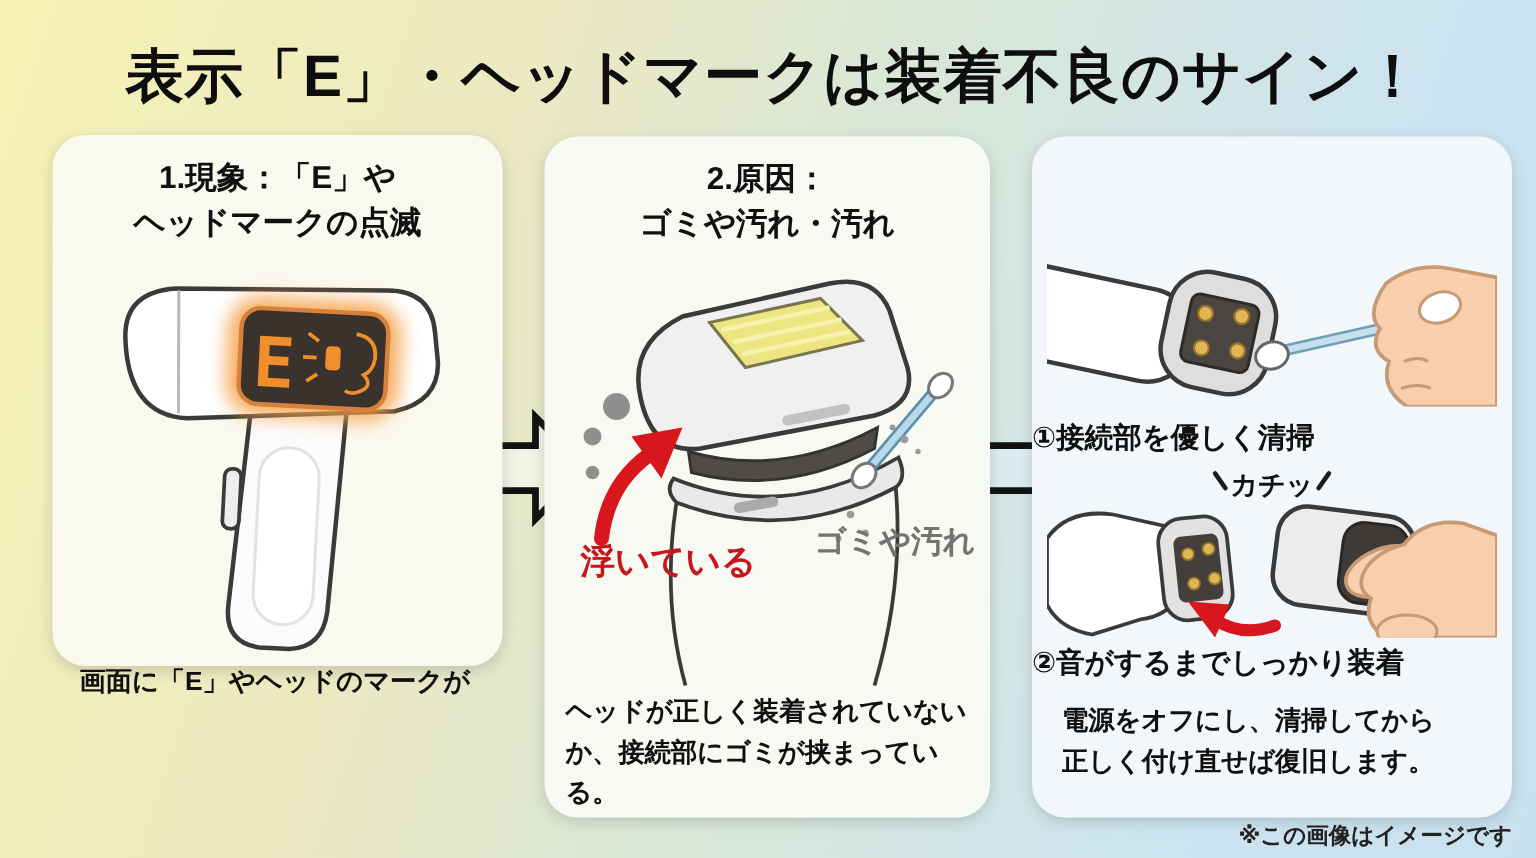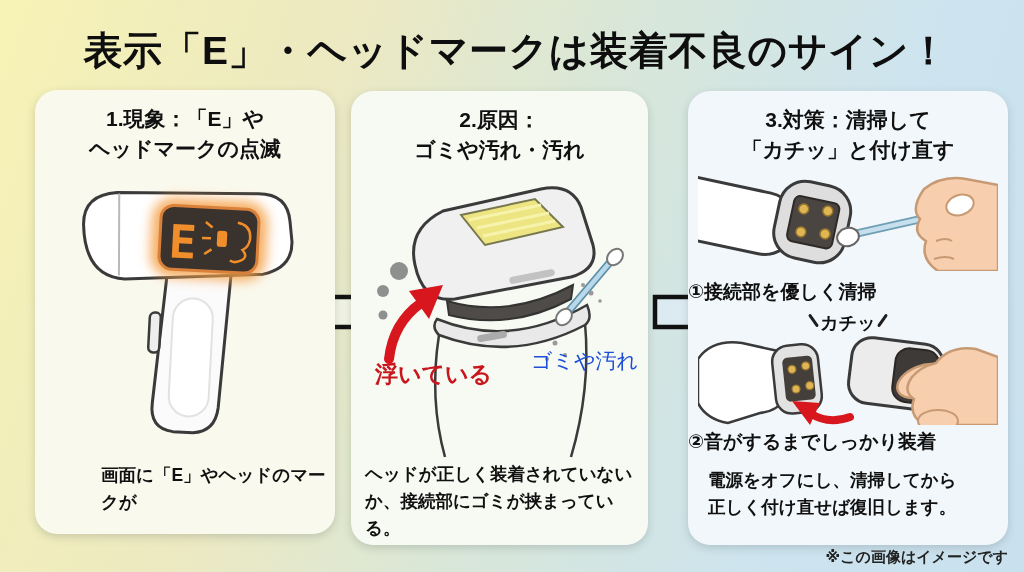--- a/index.html
+++ b/index.html
@@ -2,41 +2,41 @@
 <html><head>
 <meta charset="utf-8">
 <style>
   html,body{margin:0;padding:0;}
   body{font-family:"Liberation Sans","DejaVu Sans",sans-serif;}
   #stage{position:relative;width:1024px;height:572px;overflow:hidden;
          background:linear-gradient(108deg,#f7f2b5 0%,#ece9c2 30%,#d9e7d8 52%,#cde4ef 78%,#c9e1ee 100%);}
   #main-title{position:absolute;top:20px;left:0;width:100%;margin:4px;text-align:center;
               font-size:39px;font-weight:900;letter-spacing:.5px;color:#0e0e0e;}
   .panel{position:absolute;border-radius:22px;box-shadow:0 3px 9px rgba(70,80,80,.22);}
-  #panel1{left:35px;top:90px;width:300px;height:444px;background:#faf9ee;}
-  #panel2{left:351px;top:91px;width:297px;height:454px;background:#f7f9f3;}
+  #panel1{left:35px;top:90px;width:300px;height:354px;background:#faf9ee;}
+  #panel2{left:363px;top:91px;width:297px;height:454px;background:#f7f9f3;}
   #panel3{left:688px;top:91px;width:320px;height:454px;background:#f1f7fa;}
   .panel-heading{margin-top:14px;text-align:center;font-size:21px;font-weight:800;
                  line-height:1.42;color:#101010;}
   .caption{position:absolute;left:18px;right:8px;font-size:17.5px;font-weight:700;
            line-height:1.55;color:#101010;}
-  #panel1 .caption{top:372px;margin-left:48px;}
+  #panel1 .caption{top:351px;}
   #panel2 .caption{top:370px;left:14px;}
   #panel3 .caption{top:376px;left:20px;}
   .caption span{display:block;}
   .illus{position:absolute;}
   #device-svg{left:30px;top:88px;}
   #lifted-svg{left:8px;top:82px;}
   #clean-svg{left:10px;top:80px;}
   #attach-svg{left:10px;top:242px;}
   .flow-arrow{position:absolute;width:76px;height:80px;}
   #arrow1{left:318px;top:272px;}
   #arrow2{left:652px;top:272px;}
   .label-lifted{position:absolute;left:24px;top:268px;font-size:23px;font-weight:800;color:#c8161d;}
-  .label-dirt{position:absolute;left:180px;top:256px;font-size:21px;font-weight:400;color:#1d4ed8;}
+  .label-dirt{position:absolute;left:180px;top:256px;font-size:21px;font-weight:700;color:#737373;}
   .step-label{position:absolute;left:0;right:0;text-align:left;font-size:19px;font-weight:800;color:#101010;}
   #step1-label{top:188px;}
   #step2-label{top:338px;}
   .click-row{position:absolute;top:220px;left:0;right:0;display:flex;justify-content:center;
              align-items:center;gap:5px;font-size:18px;font-weight:800;color:#111;}
   .mark{width:3px;height:15px;background:#1c1c1c;border-radius:2px;}
   .mark-left{transform:translateY(-3px) rotate(-35deg);}
   .mark-right{transform:translateY(-3px) rotate(35deg);}
   #footnote{position:absolute;right:16px;top:548px;font-size:15px;font-weight:600;color:#222;}
 </style>
@@ -146,24 +146,20 @@
     <div class="label-lifted">浮いている</div>
     <div class="label-dirt">ゴミや汚れ</div>
 
     <div class="caption">
       <span>ヘッドが正しく装着されていない</span>
       <span>か、接続部にゴミが挟まっている。</span>
     </div>
   </section>
 
   <section id="panel3" class="panel">
-    <div class="panel-heading">
-      <span>3.対策：清掃して</span><br>
-      <span>「カチッ」と付け直す</span>
-    </div>
 
     <svg id="clean-svg" class="illus" width="300" height="100" viewBox="0 0 300 100">
       <g transform="rotate(12 60 50)">
         <rect x="-80" y="20" width="178" height="62" rx="31" fill="#ffffff" stroke="#3a3a3a" stroke-width="3"></rect>
       </g>
       <g transform="rotate(12 114 52)">
         <rect x="78" y="12" width="72" height="78" rx="26" fill="#dedede" stroke="#3a3a3a" stroke-width="3"></rect>
         <rect x="92" y="28" width="46" height="46" rx="6" fill="#4a4541" stroke="#2e2a27" stroke-width="2"></rect>
         <g fill="#e0b554" stroke="#93742f" stroke-width="1.5">
           <circle cx="103" cy="40" r="5"></circle>

